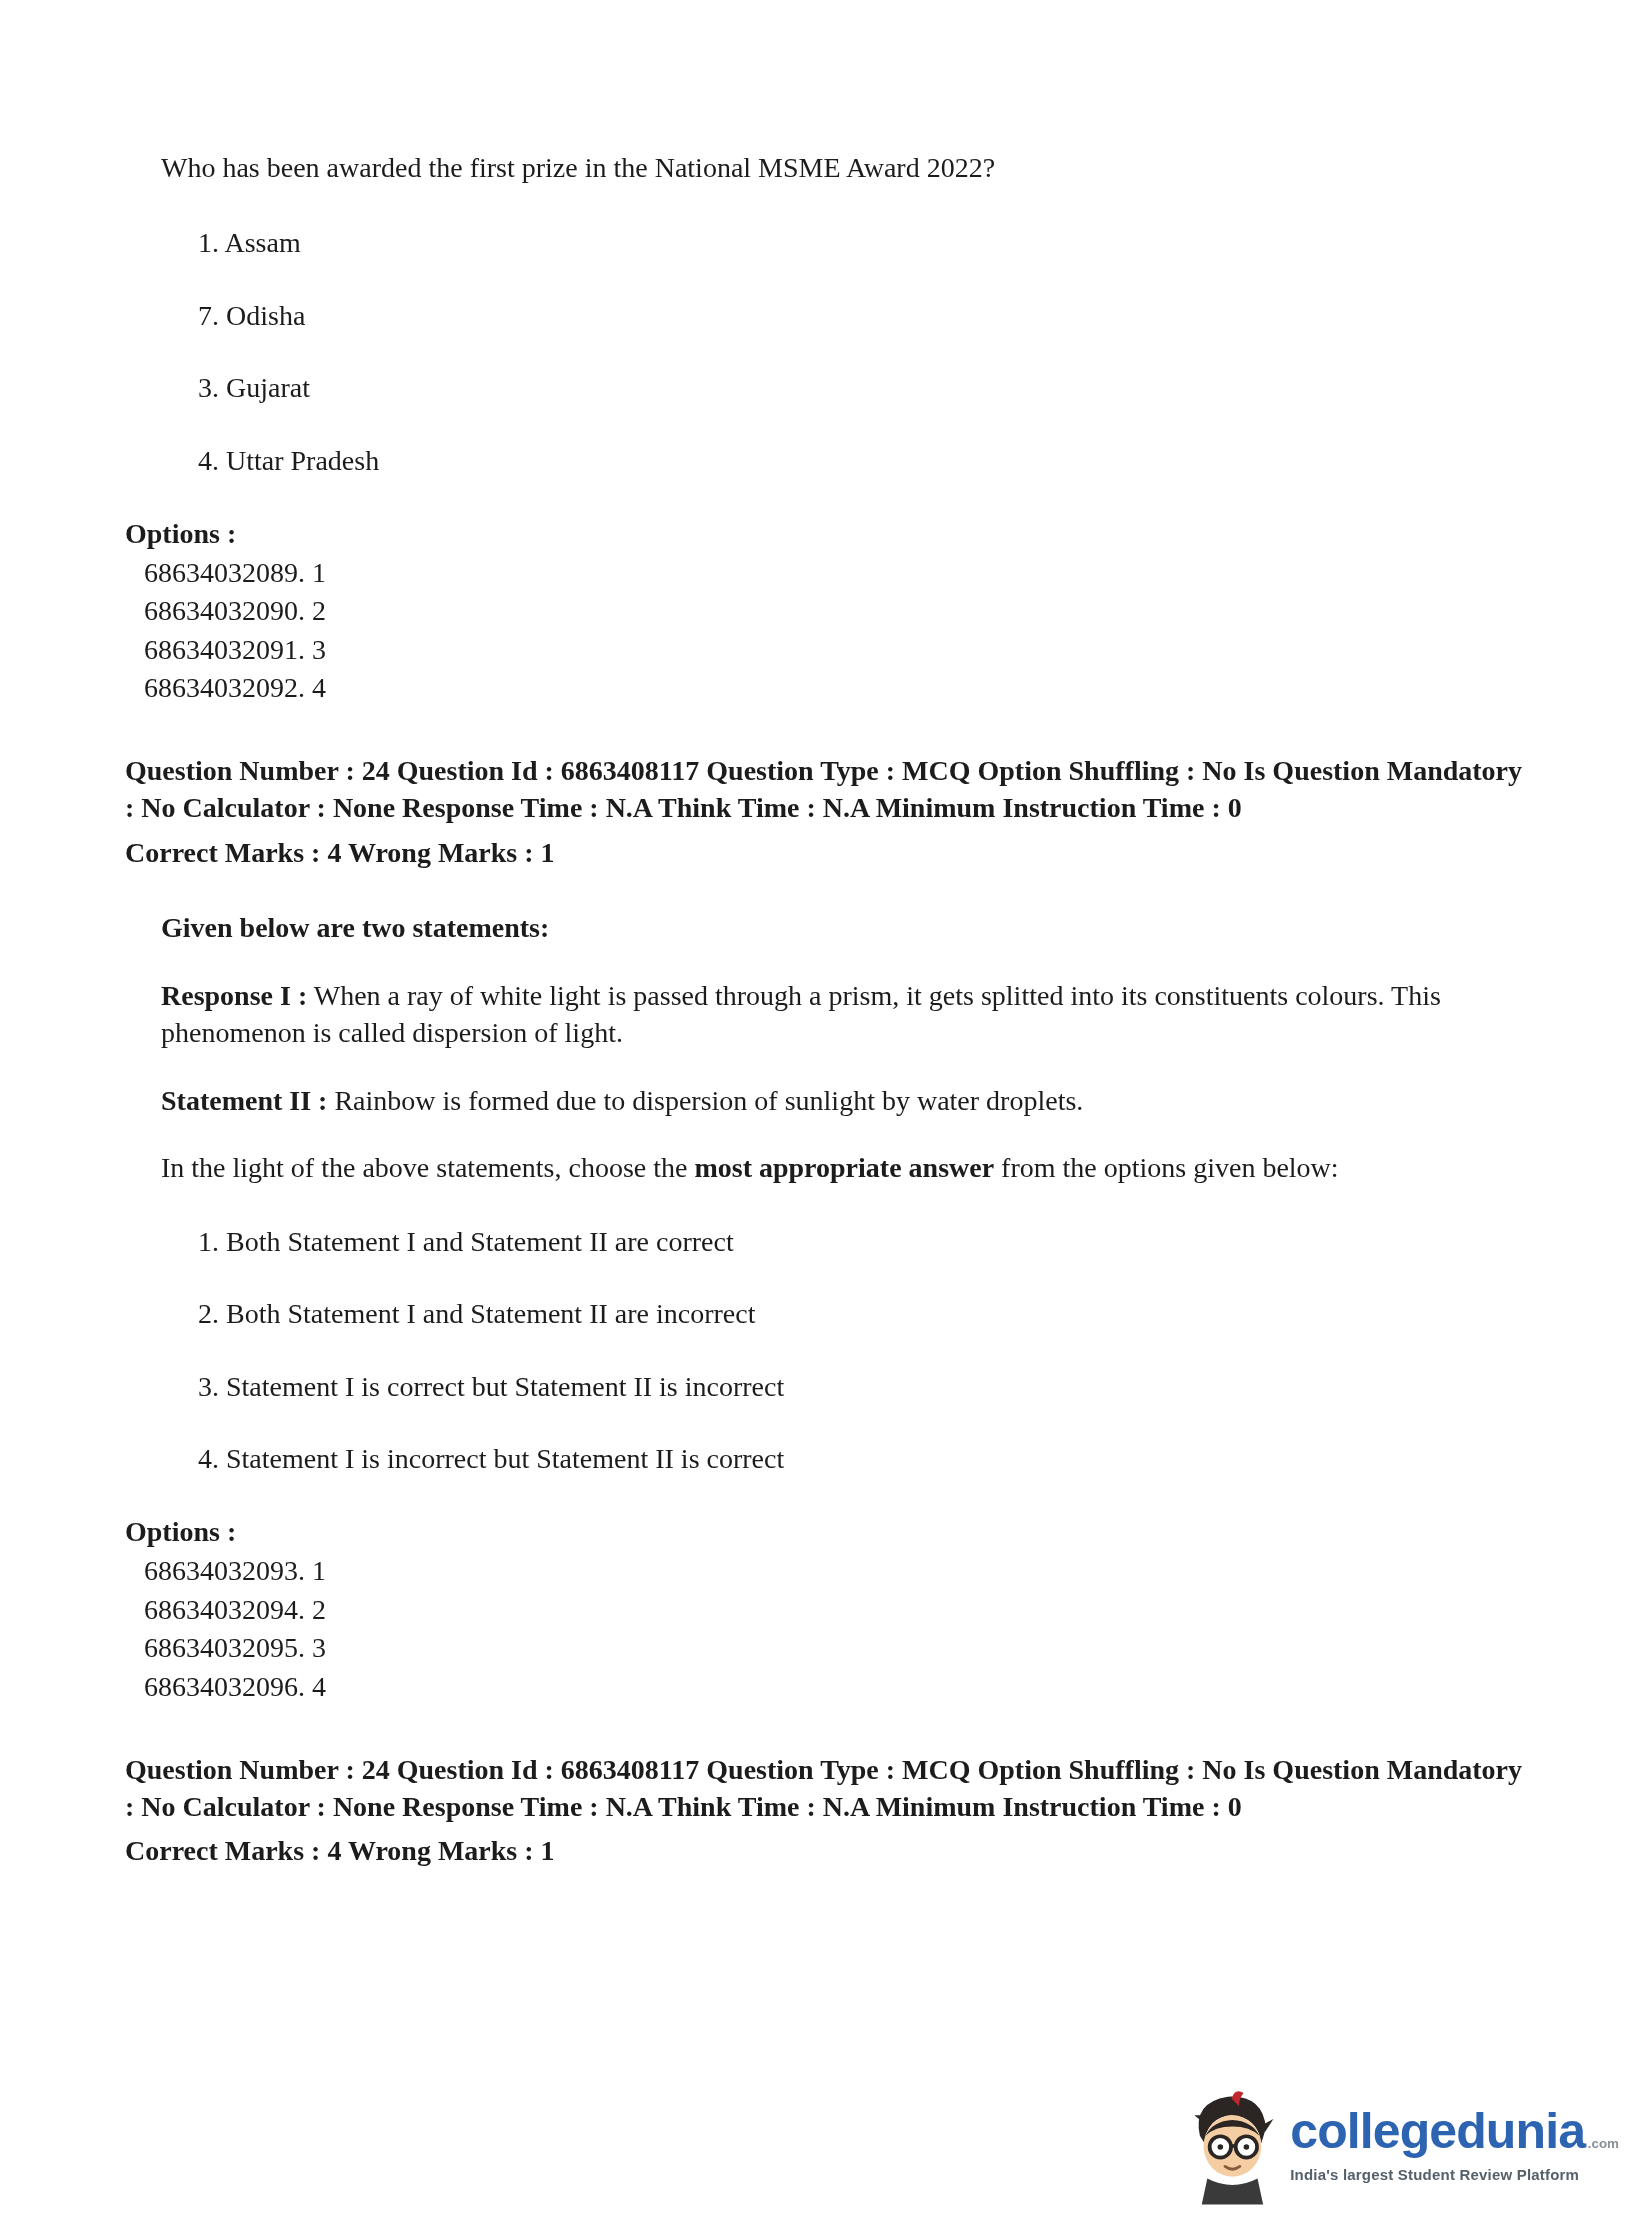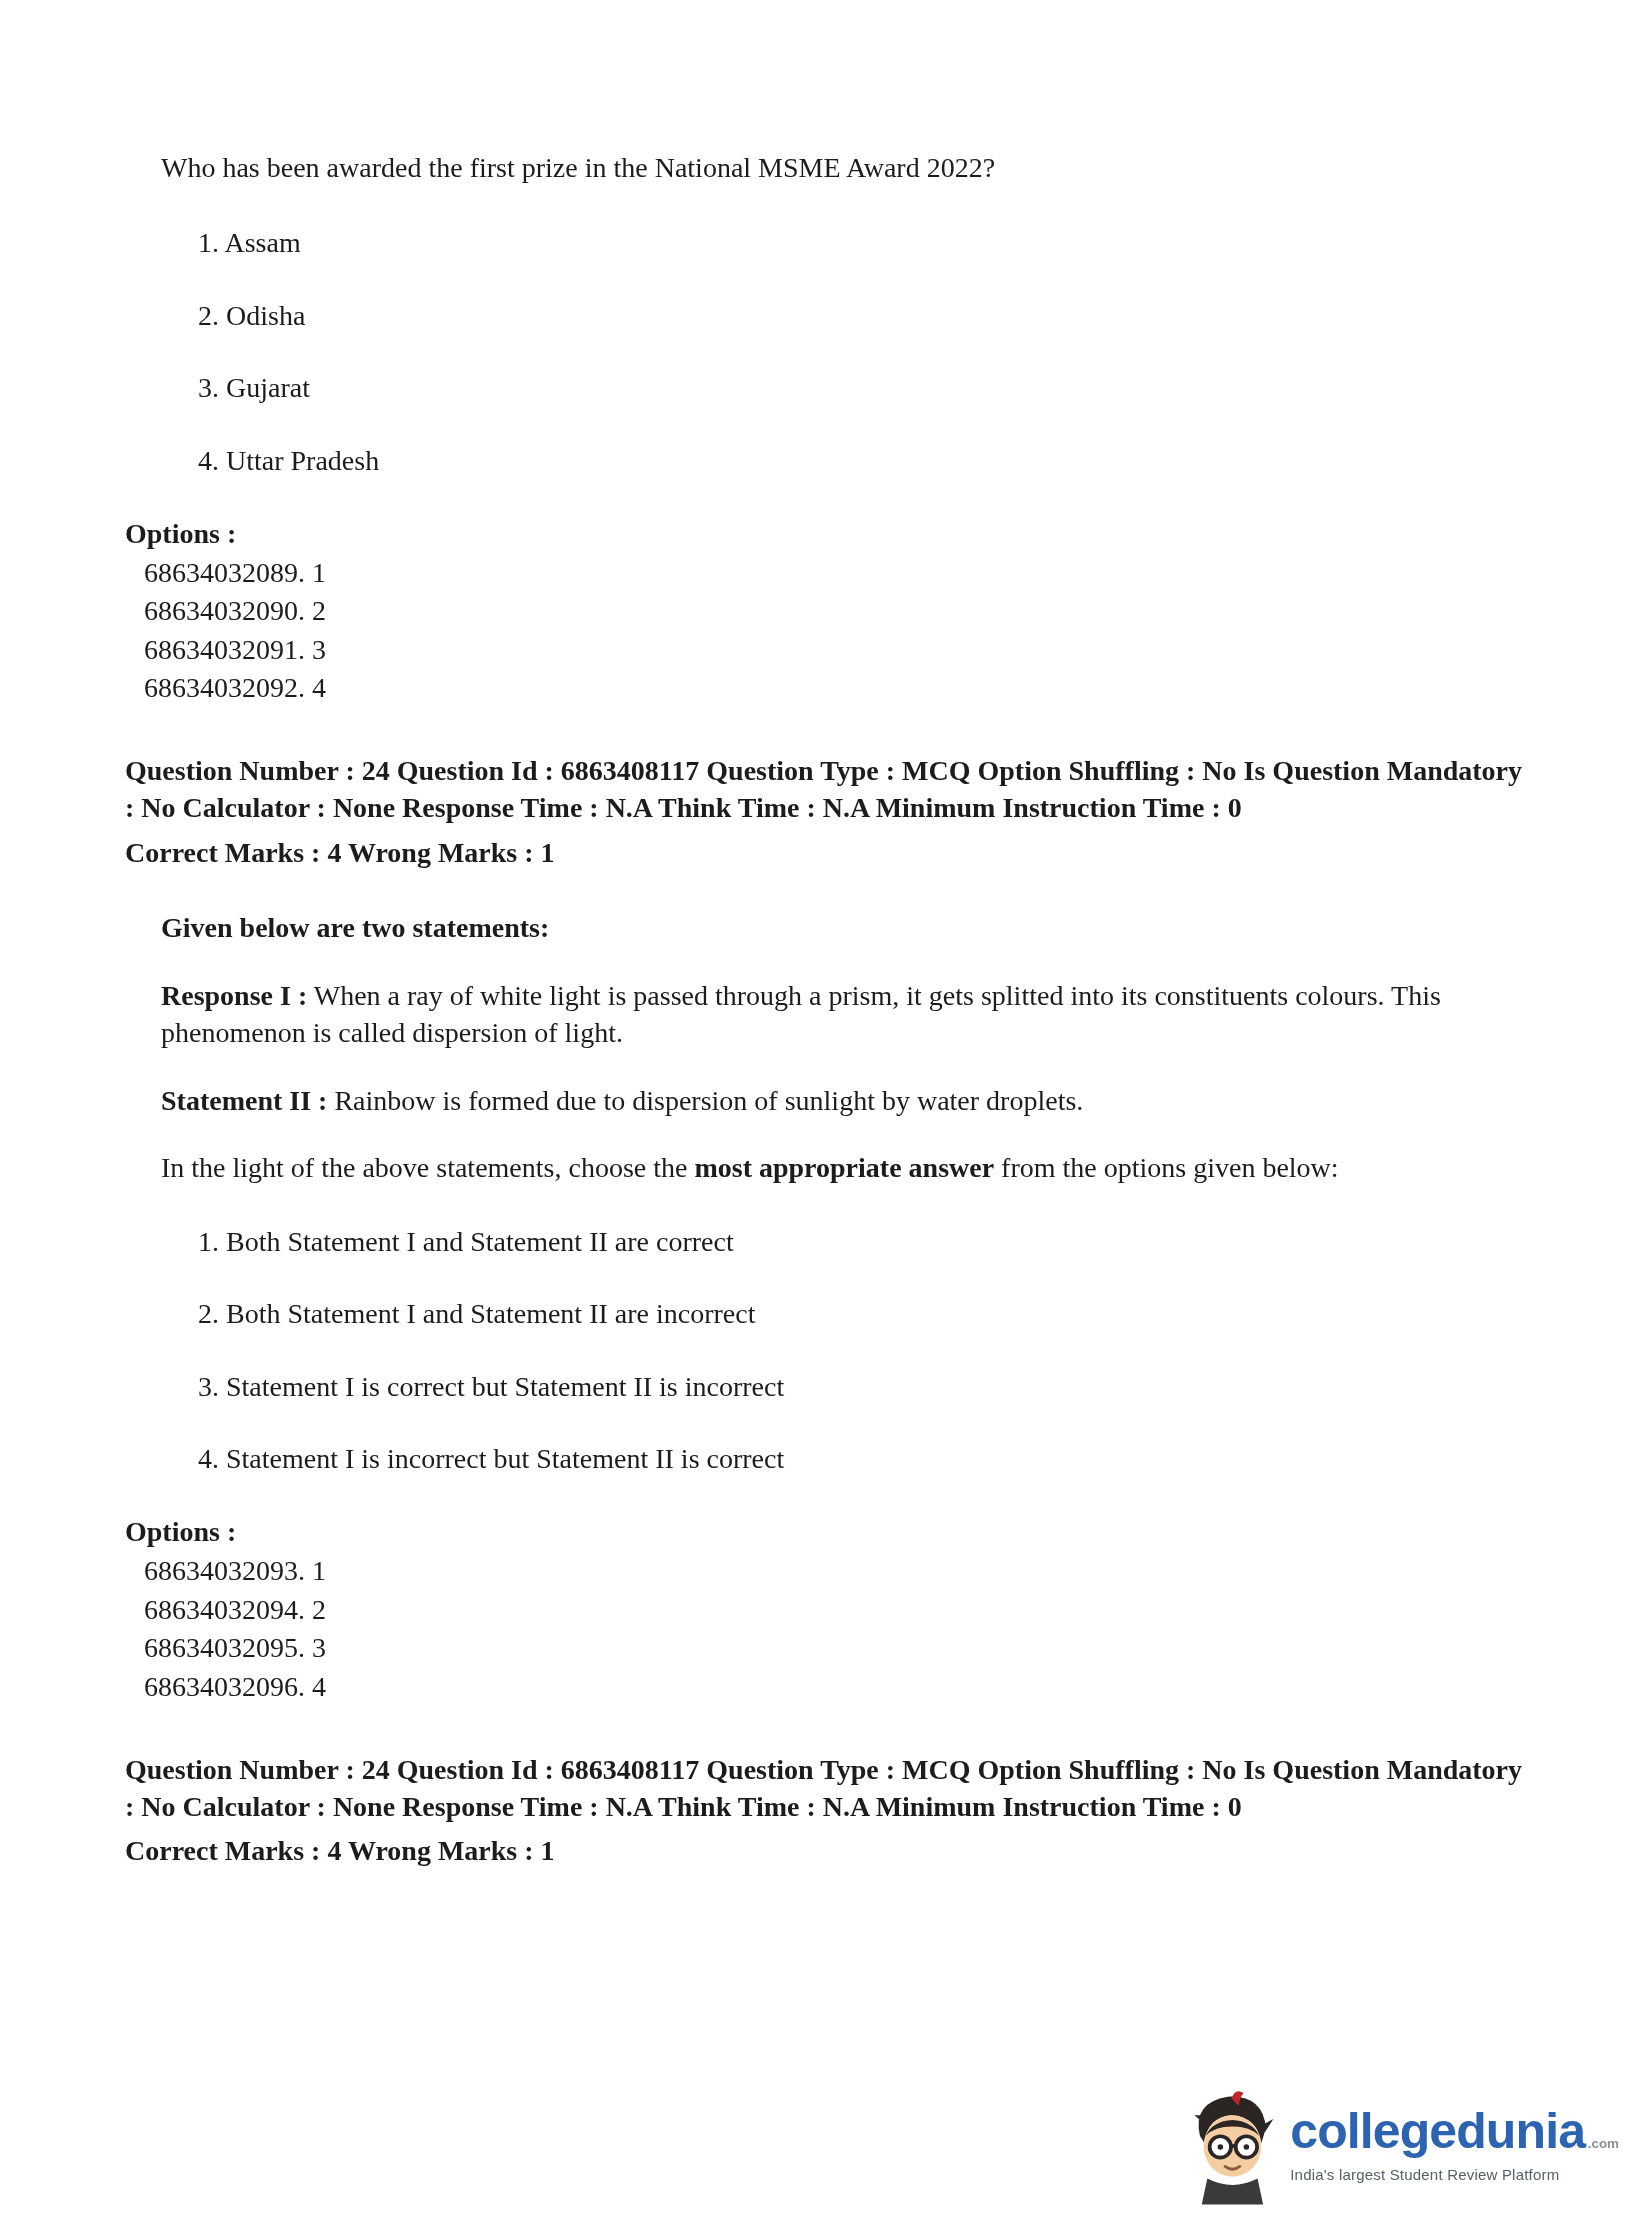--- a/index.html
+++ b/index.html
@@ -52,36 +52,36 @@
   }
   .brand-suffix {
     font-size: 13.4px;
     font-weight: bold;
     color: #8a9099;
     margin-left: 2.7px;
     margin-bottom: 3.6px;
   }
   .tagline {
     font-size: 15px;
-    font-weight: normal;
+    font-weight: bold;
     color: #55606a;
     margin-top: 9px;
     letter-spacing: 0.2px;
   }
 </style>
 </head>
 <body>
 
 <div class="page">
 
   <section>
     <p class="q-text">Who has been awarded the first prize in the National MSME Award 2022?</p>
     <div class="choices">
       <div class="choice">1. Assam</div>
-      <div class="choice">2. Odisha</div>
+      <div class="choice">7. Odisha</div>
       <div class="choice">3. Gujarat</div>
       <div class="choice">4. Uttar Pradesh</div>
     </div>
     <p class="options-label">Options :</p>
     <div class="option-ids">
       <div>68634032089. 1</div>
       <div>68634032090. 2</div>
       <div>68634032091. 3</div>
       <div>68634032092. 4</div>
     </div>

